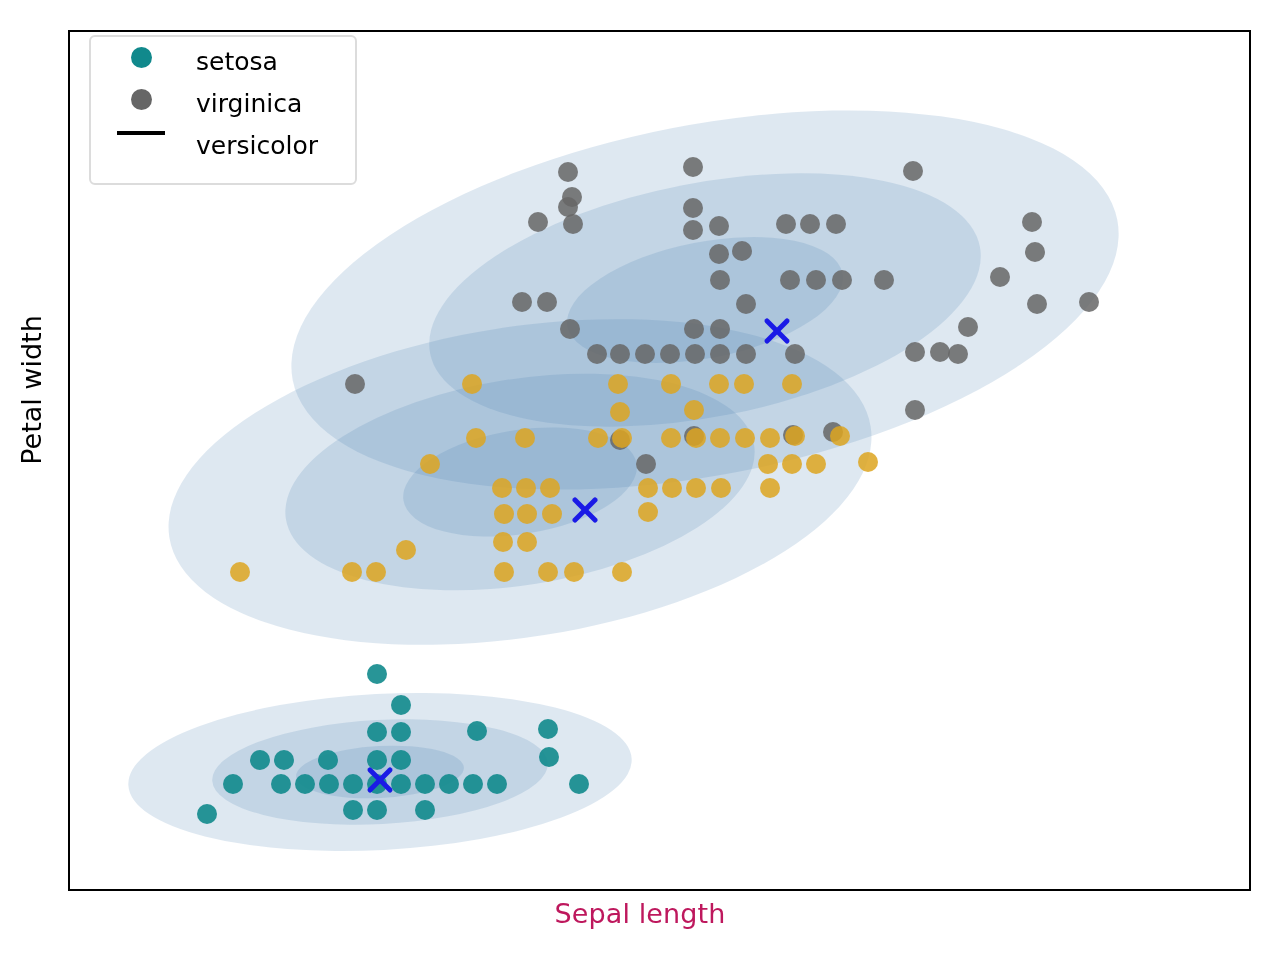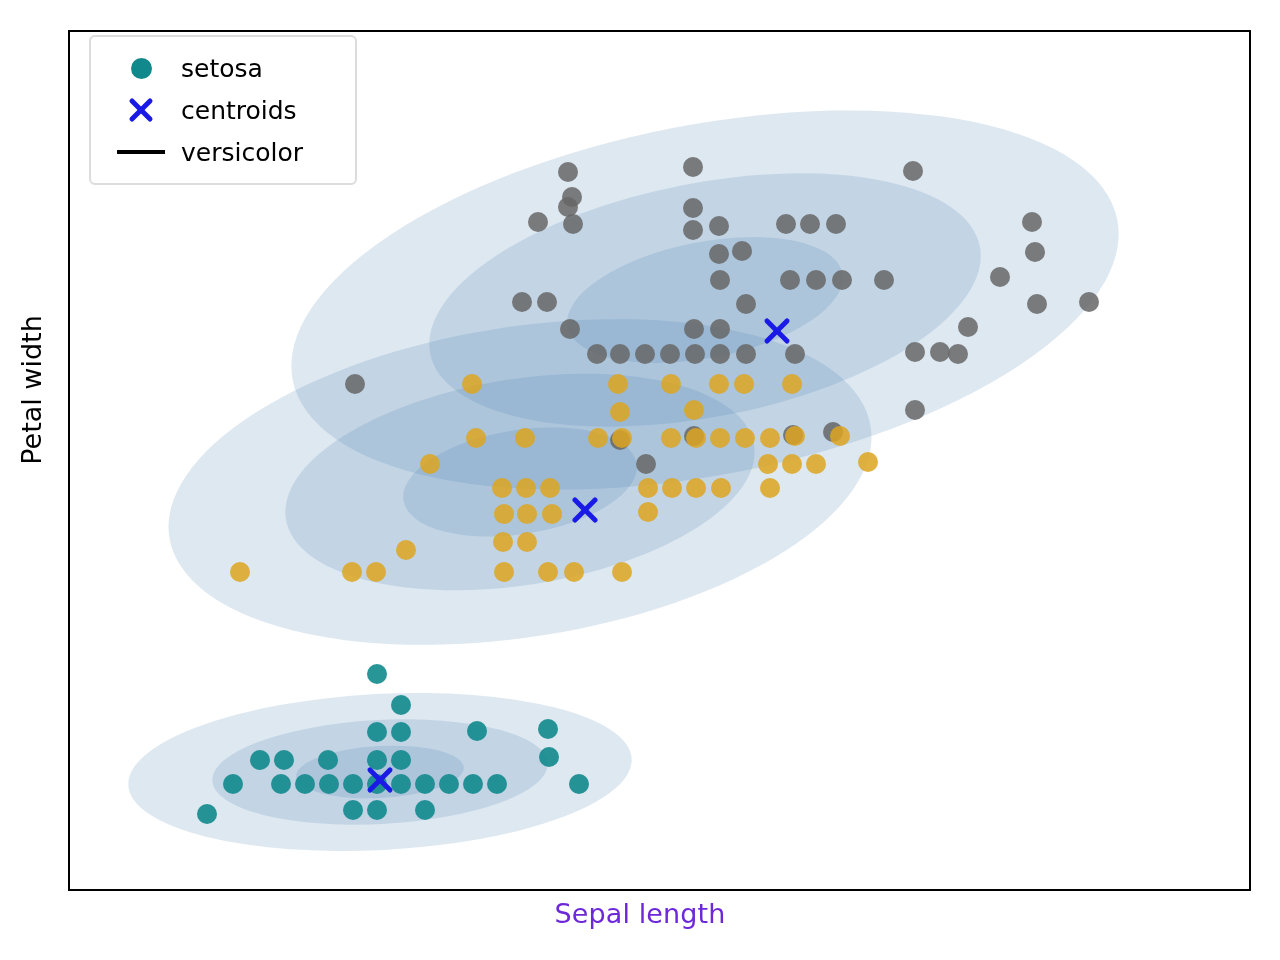--- a/index.html
+++ b/index.html
@@ -39,21 +39,21 @@
     display: block;
   }
   
   #xlabel {
     position: absolute;
     left: 0;
     top: 898px;
     width: 1280px;
     text-align: center;
     font-size: 27px;
-    color: #6d28d9;
+    color: #be185d;
     letter-spacing: 0.1px;
   }
   #ylabel-wrap {
     position: absolute;
     left: -168px;
     top: 370px;
     width: 400px;
     height: 40px;
     transform: rotate(-90deg);
     transform-origin: 200px 20px;
@@ -71,22 +71,23 @@
     top: 33px;
     width: 268px;
     background: #ffffff;
     border: 2px solid #dcdcdc;
     border-radius: 6px;
     padding: 10px 12px 10px 10px;
     box-sizing: border-box;
   }
   .legend-row {
     display: flex;
-    align-items: center;
+    align-items: flex-start;
     height: 42px;
+    gap: 15px;
   }
   .legend-marker {
     width: 80px;
     display: flex;
     align-items: center;
     justify-content: center;
     flex: 0 0 80px;
   }
   .legend-dot {
     width: 21px;
@@ -287,26 +288,23 @@
 
     <div id="legend" style="left:19px; top:3px;">
       <div class="legend-row">
         <span class="legend-marker">
           <span class="legend-dot" style="background:#11898c;"></span>
         </span>
         <span class="legend-label">setosa</span>
       </div>
       <div class="legend-row">
         <span class="legend-marker">
-          <svg class="legend-x" width="30" height="30" viewBox="0 0 30 30">
-            <line x1="6" y1="6" x2="24" y2="24" stroke="#1a1ae6" stroke-width="5" stroke-linecap="round"></line>
-            <line x1="24" y1="6" x2="6" y2="24" stroke="#1a1ae6" stroke-width="5" stroke-linecap="round"></line>
-          </svg>
+          <span class="legend-dot" style="background:#666666;"></span>
         </span>
-        <span class="legend-label">centroids</span>
+        <span class="legend-label">virginica</span>
       </div>
       <div class="legend-row">
         <span class="legend-marker">
           <span class="legend-line"></span>
         </span>
         <span class="legend-label">versicolor</span>
       </div>
     </div>
   </div>
 

